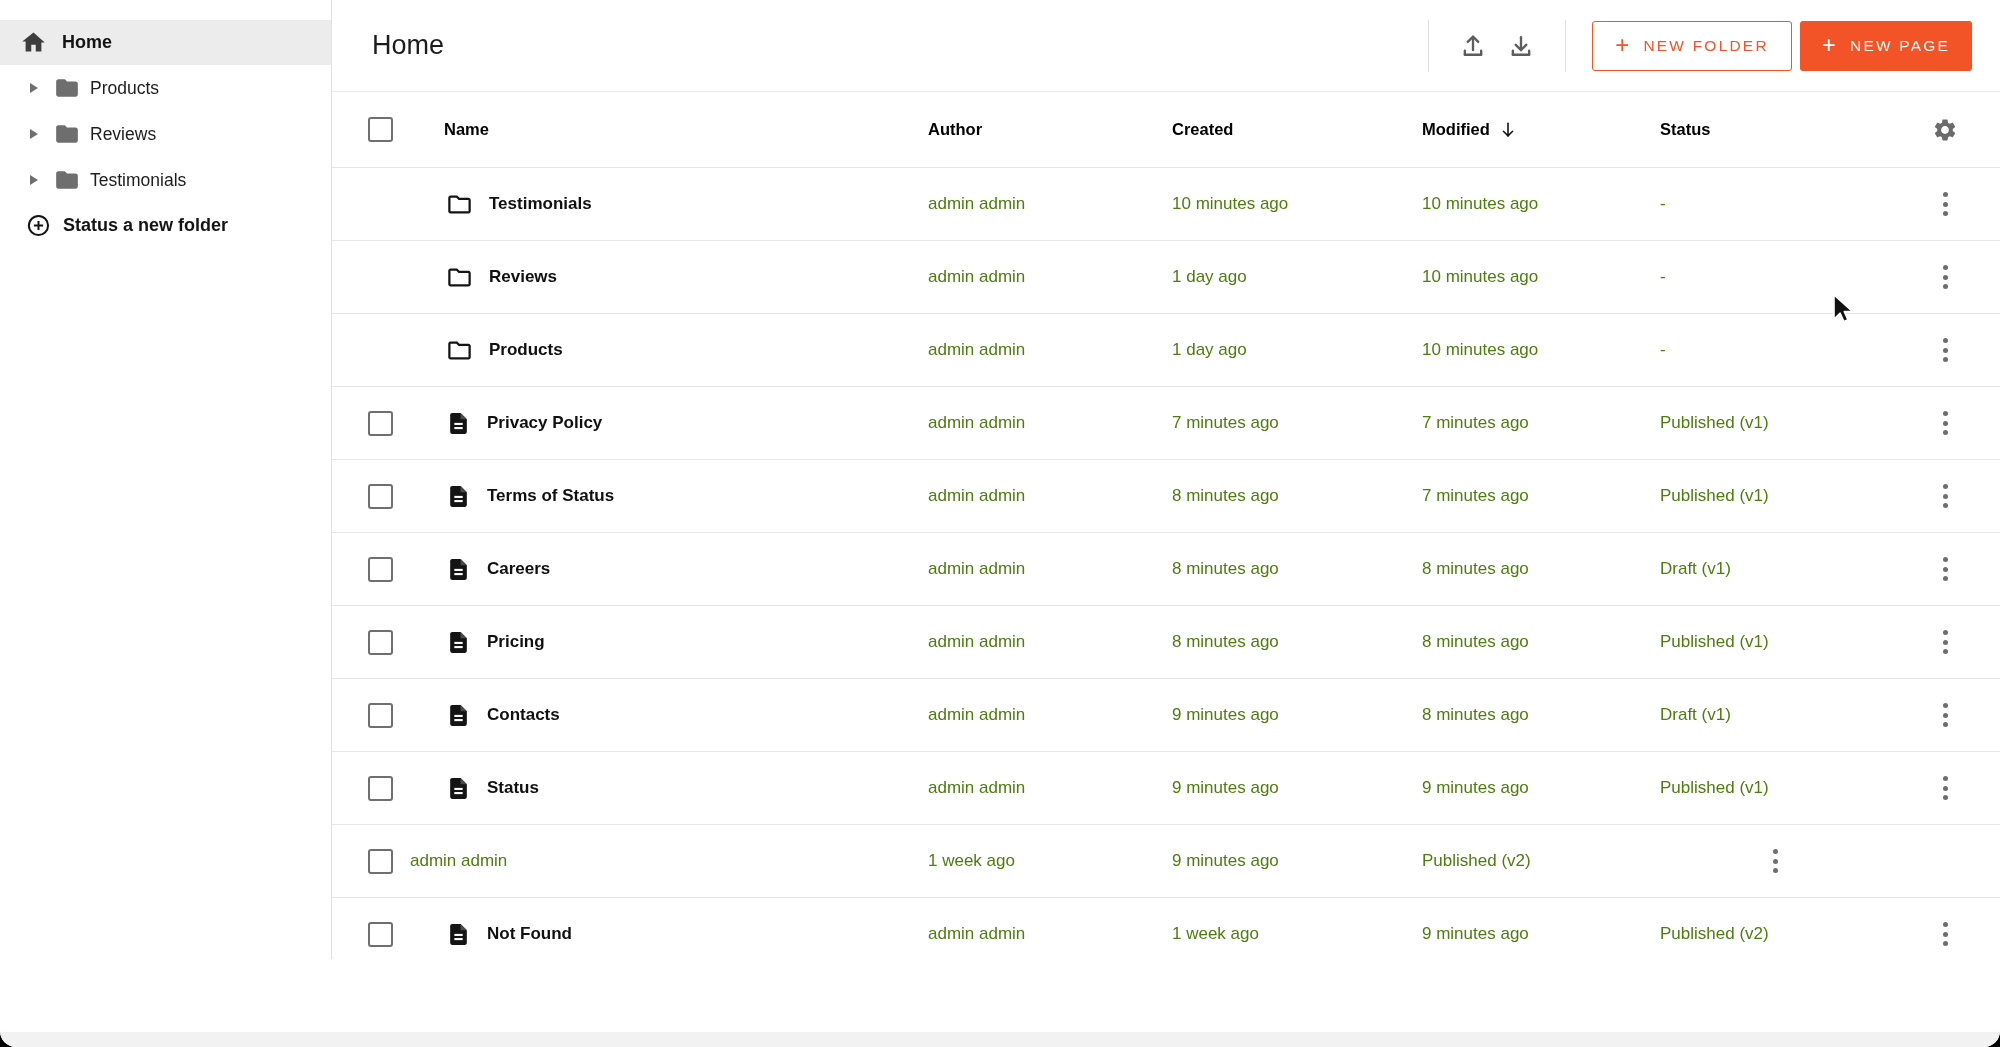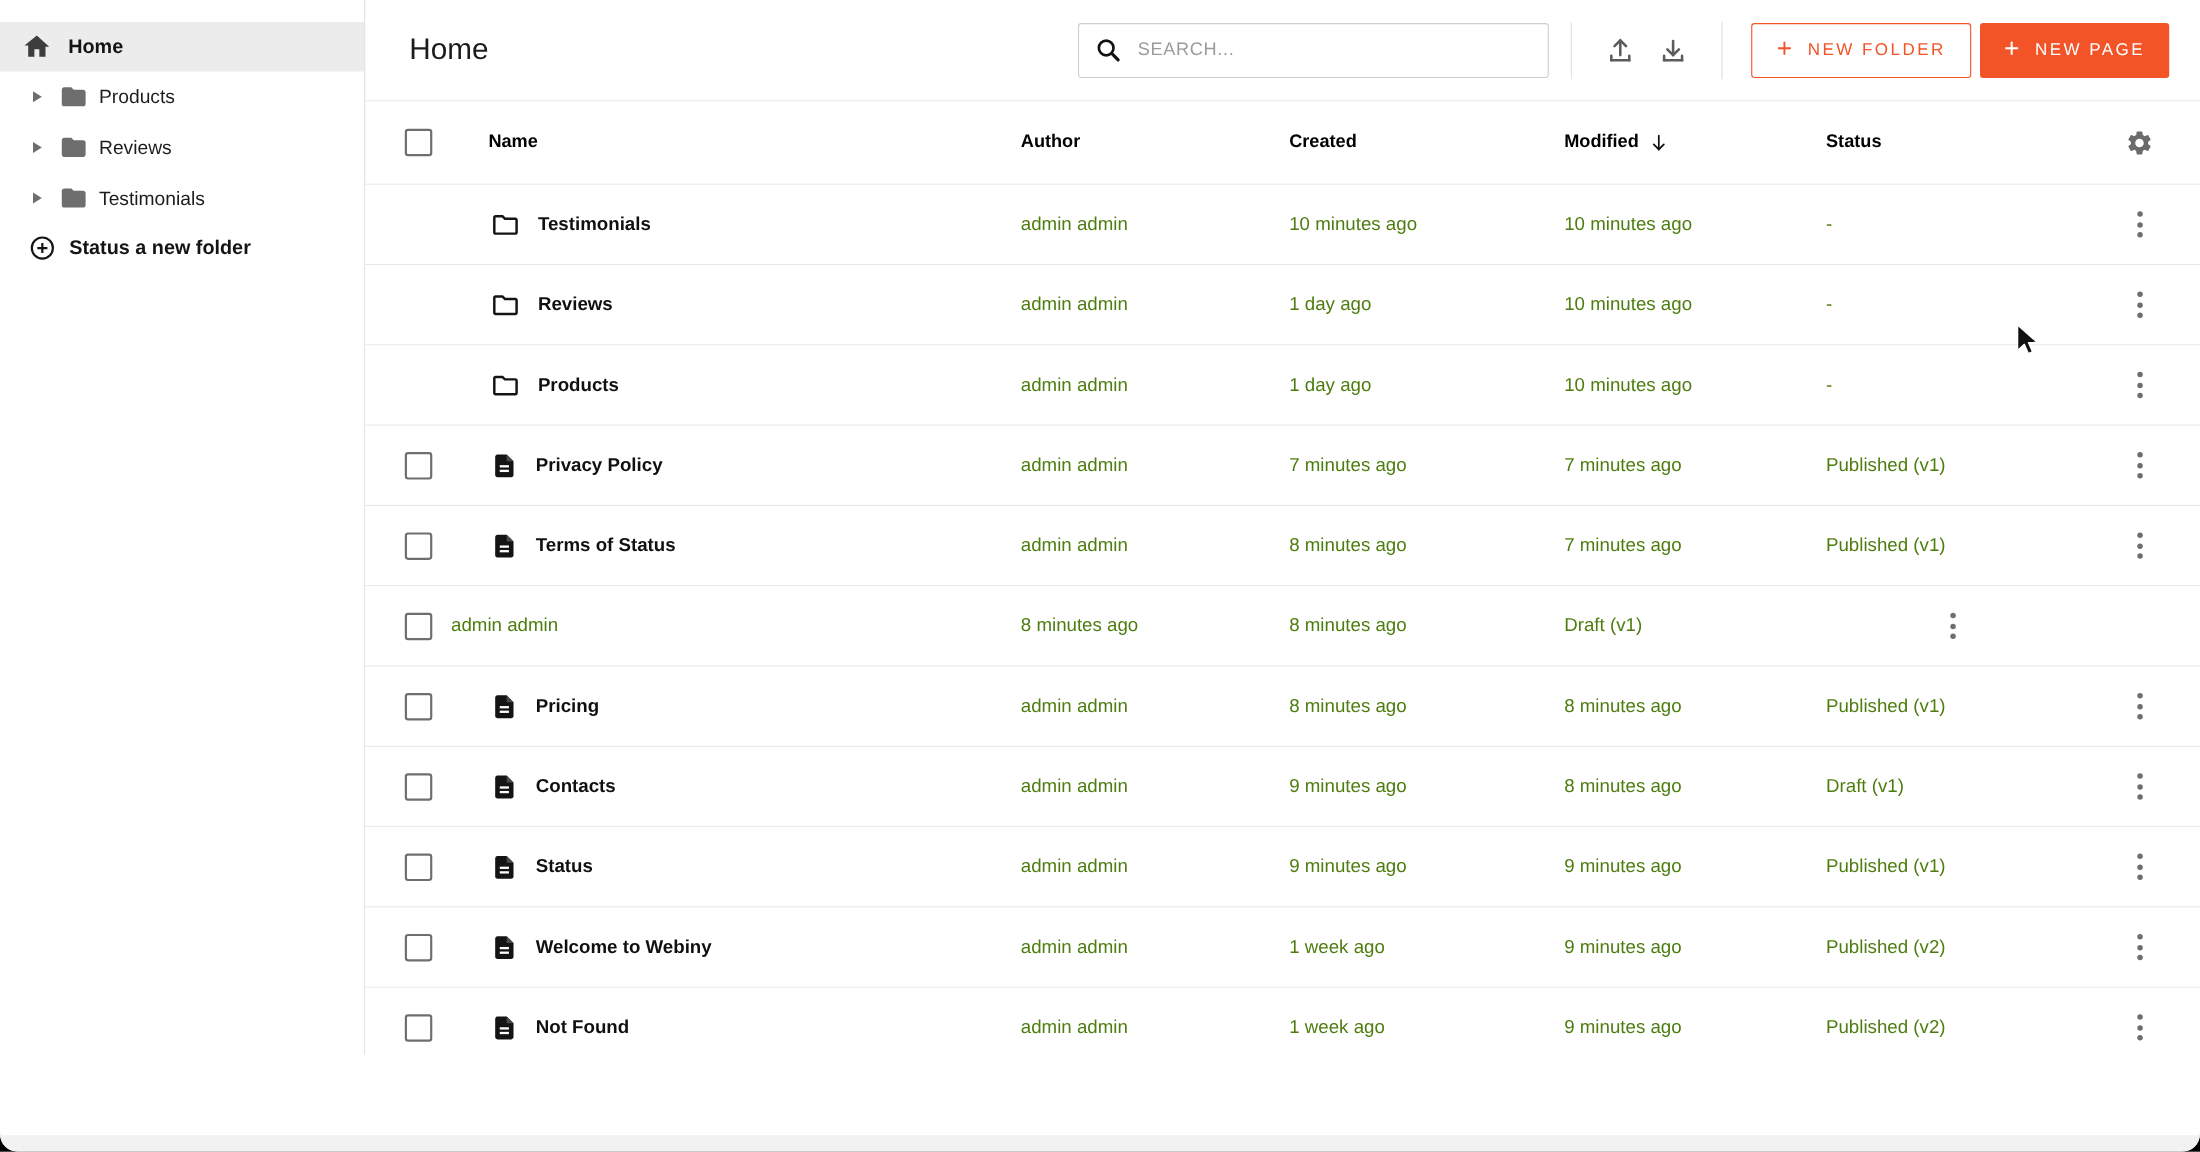--- a/index.html
+++ b/index.html
@@ -188,27 +188,20 @@
           <path d="M12 7.6v8.8 M7.6 12h8.8" stroke="#141414" stroke-width="1.9"></path>
         </svg>
         <span>Status a new folder</span>
       </div>
     </div>
 
     <div class="main">
       <div class="toolbar">
         <span class="page-title">Home</span>
         <div class="toolbar-right">
-          <div class="search-box">
-            <svg width="25" height="25" viewBox="0 0 24 24">
-              <circle cx="10.2" cy="10.2" r="6.4" fill="none" stroke="#111" stroke-width="2.3"></circle>
-              <line x1="15" y1="15" x2="20.6" y2="20.6" stroke="#111" stroke-width="2.8" stroke-linecap="round"></line>
-            </svg>
-            <input type="text" placeholder="SEARCH..." style="">
-          </div>
           <div class="v-divider"></div>
           <div class="icon-btn">
             <svg width="28" height="28" viewBox="0 0 24 24" fill="none" stroke="#5c5c5c" stroke-width="2" stroke-linecap="round">
               <path d="M12 15.5V4.5"></path>
                 <path d="M7.5 8.5 L12 4 l4.5 4.5"></path>
               <path d="M5 19.5h14"></path>
                 <path d="M5 19.5v-3.5 M19 19.5v-3.5"></path>
             </svg>
           </div>
           <div class="icon-btn">
@@ -381,20 +374,30 @@
                   <i></i>
                   <i></i>
                 </span>
     </div>
   </div>
 
   <div class="row">
     <div class="cell-check">
       <span class="checkbox"></span>
     </div>
+    <div class="cell-name">
+
+      <svg class="ic-page" width="25" height="27" viewBox="0 0 24 24">
+        <path d="M14 2H6c-1.1 0-2 .9-2 2v16c0 1.1.9 2 2 2h12c1.1 0 2-.9 2-2V8l-6-6z" fill="#141414"></path>
+        <path d="M14 2v6h6" fill="#4a4a4a"></path>
+        <rect x="8" y="11.4" width="8" height="2" fill="#fff"></rect>
+        <rect x="8" y="15.4" width="8" height="2" fill="#fff"></rect>
+      </svg>
+      <span class="row-name">Careers</span>
+    </div>
     <div class="cell-text">admin admin</div>
     <div class="cell-text">8 minutes ago</div>
     <div class="cell-text">8 minutes ago</div>
     <div class="cell-text">Draft (v1)</div>
     <div class="cell-actions">
       <span class="kebab">
                   <i></i>
                   <i></i>
                   <i></i>
                 </span>
@@ -478,30 +481,20 @@
                   <i></i>
                   <i></i>
                   <i></i>
                 </span>
     </div>
   </div>
 
   <div class="row">
     <div class="cell-check">
       <span class="checkbox"></span>
-    </div>
-    <div class="cell-name">
-
-      <svg class="ic-page" width="25" height="27" viewBox="0 0 24 24">
-        <path d="M14 2H6c-1.1 0-2 .9-2 2v16c0 1.1.9 2 2 2h12c1.1 0 2-.9 2-2V8l-6-6z" fill="#141414"></path>
-        <path d="M14 2v6h6" fill="#4a4a4a"></path>
-        <rect x="8" y="11.4" width="8" height="2" fill="#fff"></rect>
-        <rect x="8" y="15.4" width="8" height="2" fill="#fff"></rect>
-      </svg>
-      <span class="row-name">Welcome to Webiny</span>
     </div>
     <div class="cell-text">admin admin</div>
     <div class="cell-text">1 week ago</div>
     <div class="cell-text">9 minutes ago</div>
     <div class="cell-text">Published (v2)</div>
     <div class="cell-actions">
       <span class="kebab">
                   <i></i>
                   <i></i>
                   <i></i>

